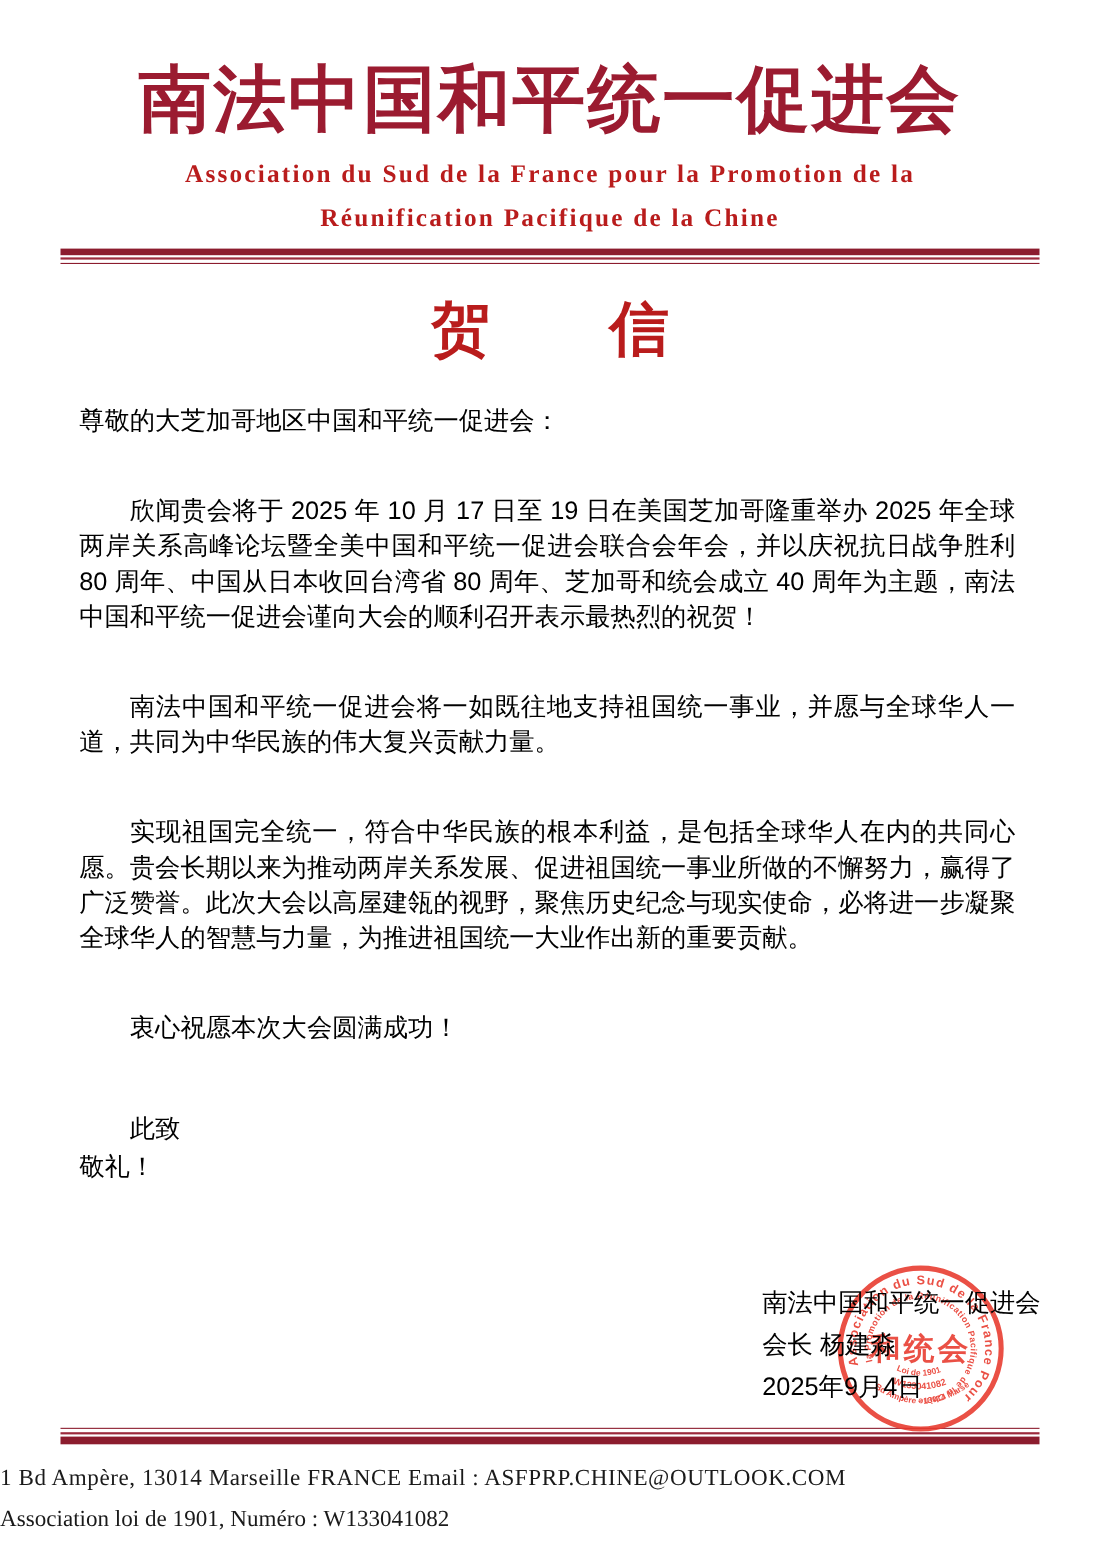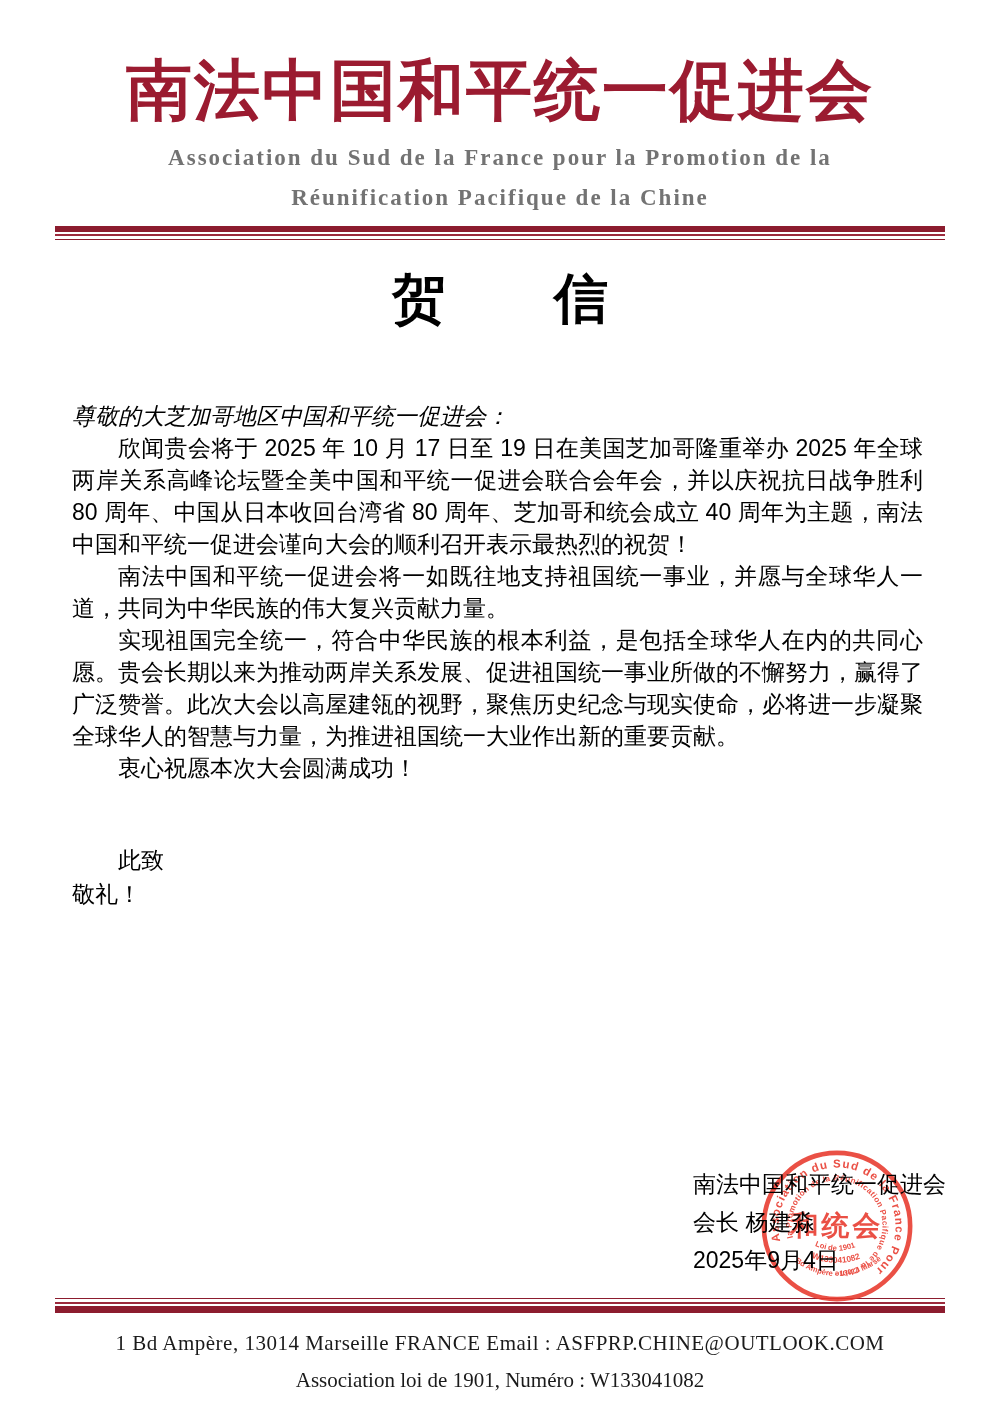--- a/index.html
+++ b/index.html
@@ -22,21 +22,21 @@
     font-size: 66px;
     line-height: 96px;
     color: #9b1b30;
     letter-spacing: 2px;
   }
   .french-name {
     font-family: "Liberation Serif", serif;
     font-weight: 700;
     font-size: 23px;
     line-height: 40px;
-    color: #737373;
+    color: #b91c1c;
     letter-spacing: 2px;
   }
 
   
   .rule { margin: 0 55px; }
   .rule-top { margin-top: 8px; }
   .rule .bar  { height: 6px; background: #8c1c2e; }
   .rule .mid  { height: 2px; background: #9c2a3c; margin-top: 2px; }
   .rule .hair { height: 1px; background: #8c1c2e; margin-top: 3px; }
   .rule-bottom .hair-b { height: 1px; background: #8c1c2e; }
@@ -44,33 +44,33 @@
   .rule-bottom .bar-b  { height: 7px; background: #8c1c2e; margin-top: 2px; }
 
   
   .letter-title {
     margin-top: 24px;
     text-align: center;
     font-family: "Liberation Serif", serif;
     font-weight: 700;
     font-size: 54px;
     line-height: 70px;
-    color: #000000;
+    color: #b91c1c;
   }
 
   
   .letter-body {
     padding: 0 77px 0 72px;
     font-size: 23px;
     line-height: 32px;
     text-align: justify;
     color: #000000;
   }
-  .salutation { margin-top: 66px; font-style: italic; }
-  .para { text-indent: 2em; }
+  .salutation { margin-top: 32px; }
+  .para { margin-top: 50px; text-indent: 2em; }
   .para-wish { }
   .cizhi { margin-top: 60px; text-indent: 2em; }
   .jingli { margin-top: 2px; }
 
   
   .signature {
     position: absolute;
     left: 693px;
     top: 1165px;
     width: 260px;
@@ -86,21 +86,20 @@
     top: 1149px;
     width: 154px;
     height: 154px;
     z-index: 1;
     opacity: 0.88;
   }
 
   
   .bottom-block { position: absolute; left: 0; top: 1298px; width: 1000px; }
   .footer-text {
-    text-align: center;
     font-family: "Liberation Serif", serif;
     color: #1a1a1a;
   }
   .footer-line1 { margin-top: 18px; font-size: 21px; letter-spacing: 0.5px; }
   .footer-line2 { margin-top: 12px; font-size: 21px; }
 </style>
 </head>
 <body>
 
 <div class="page">

